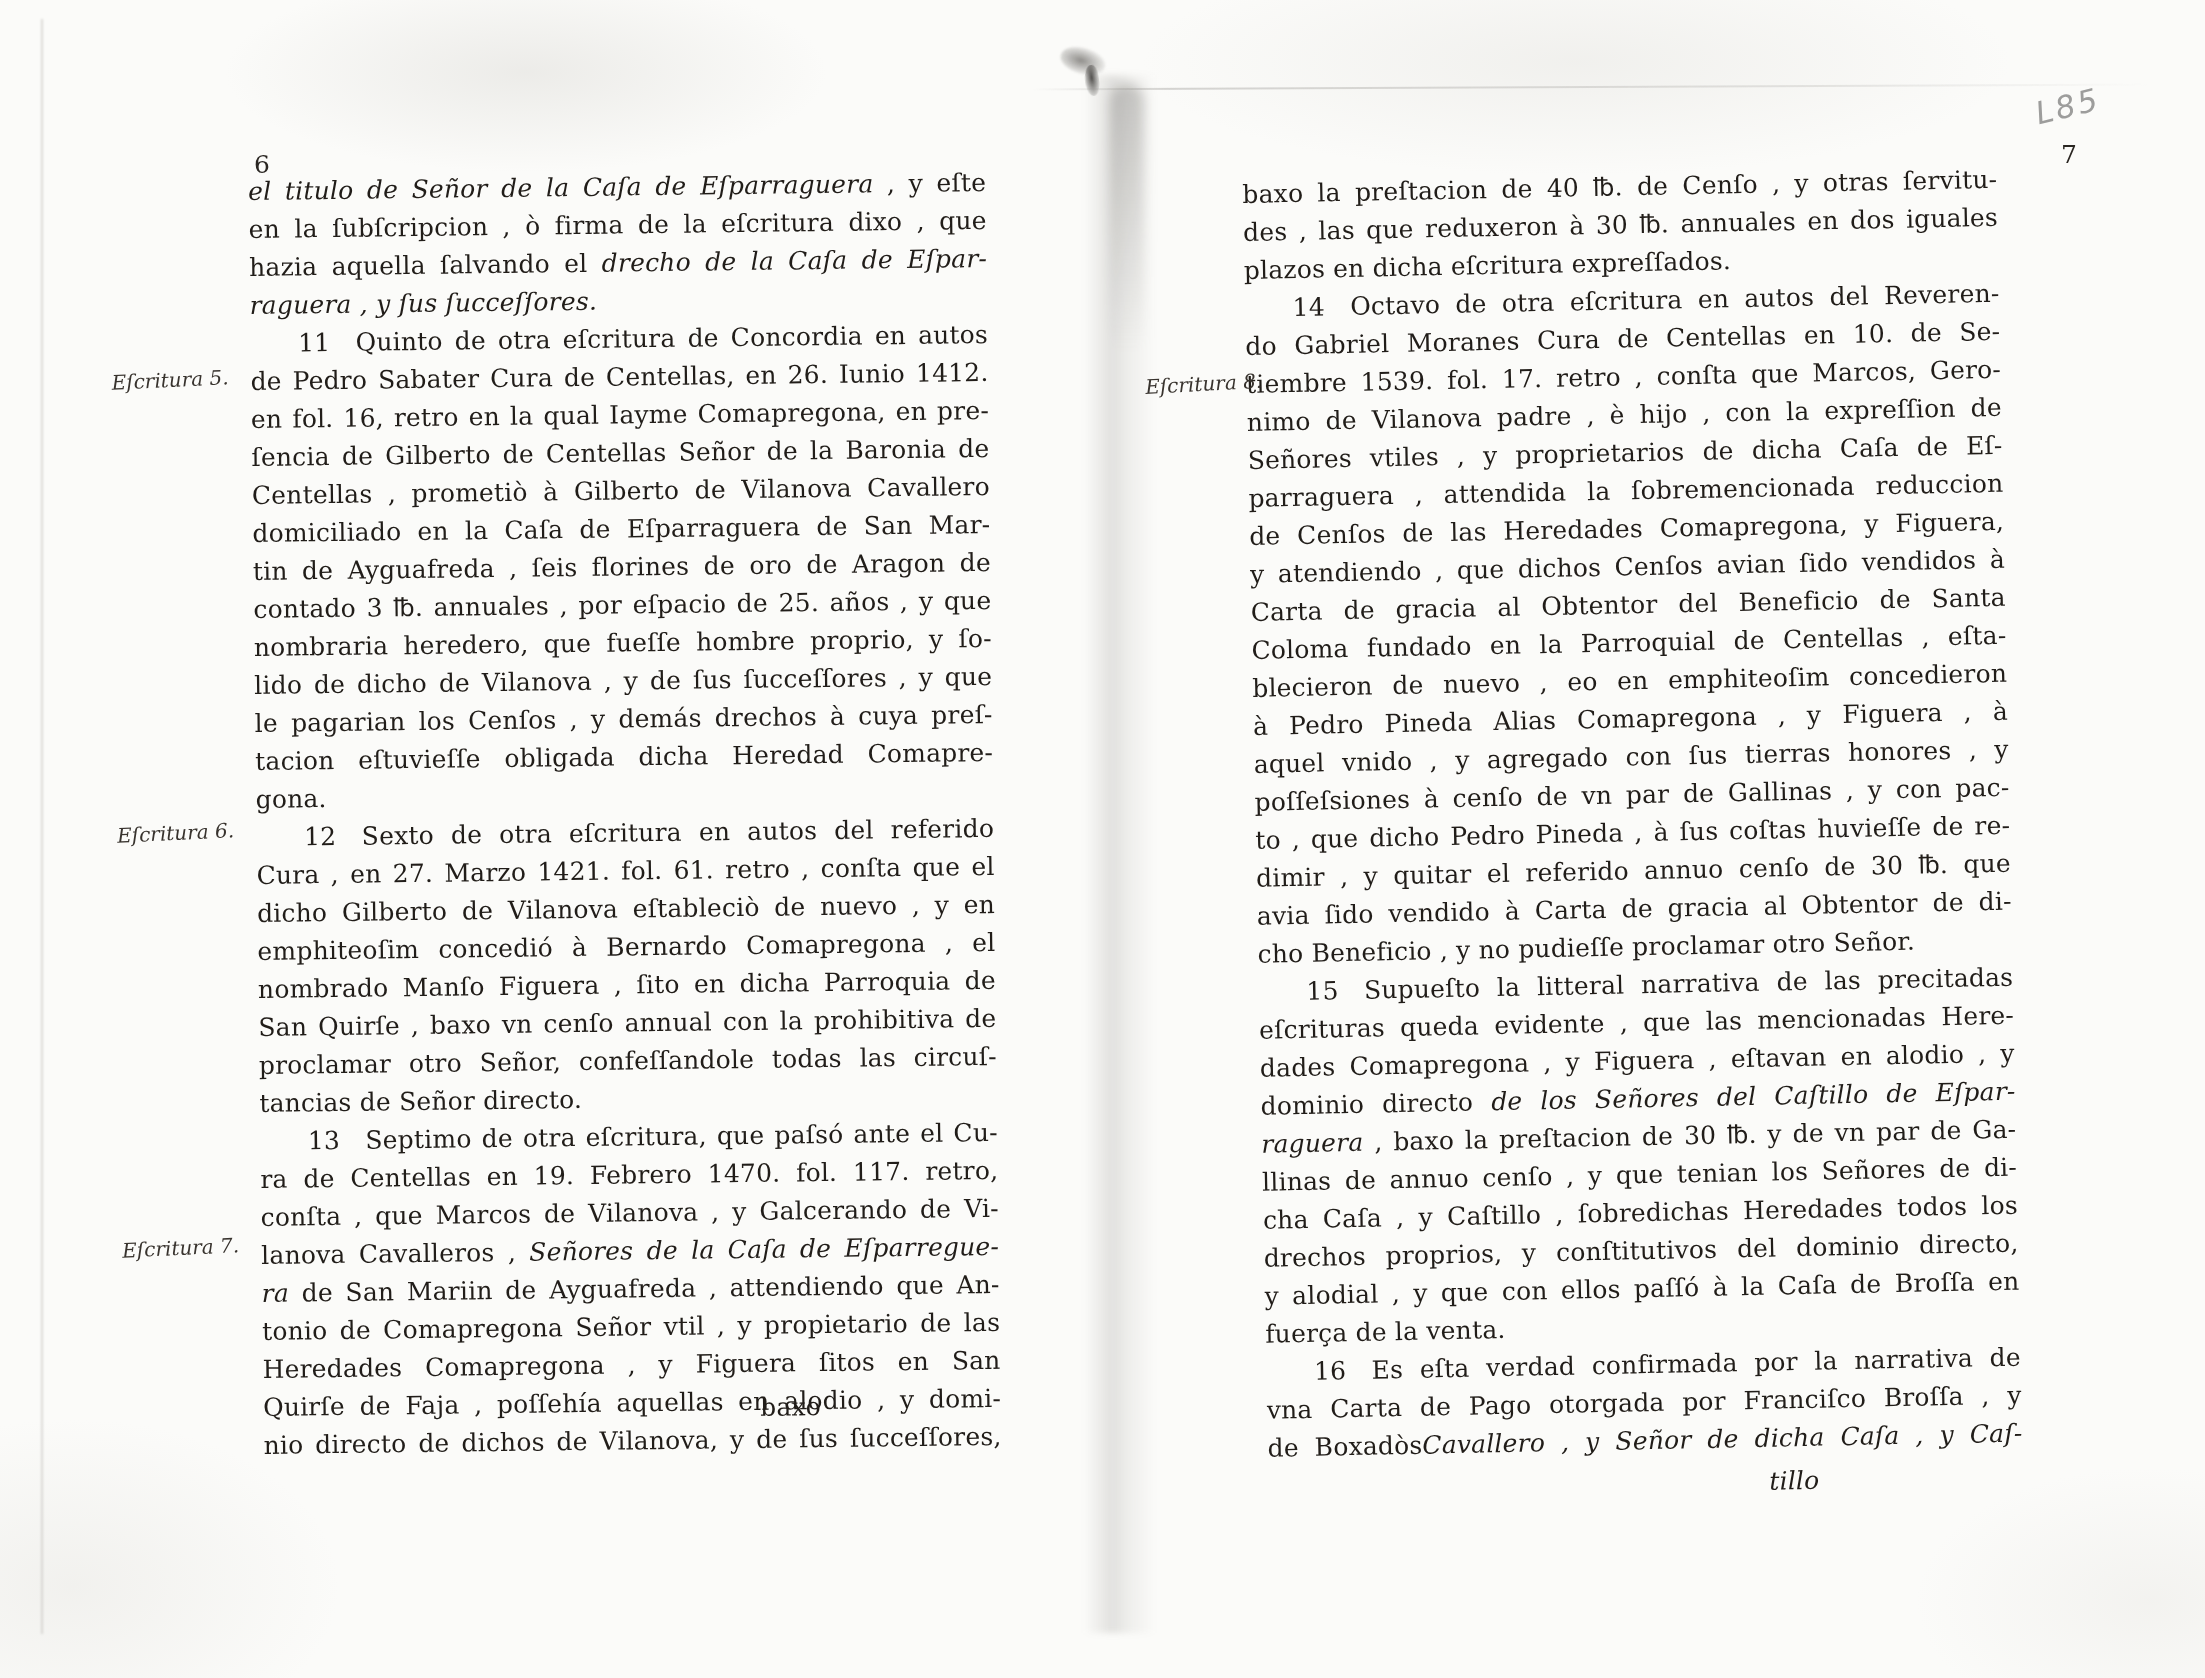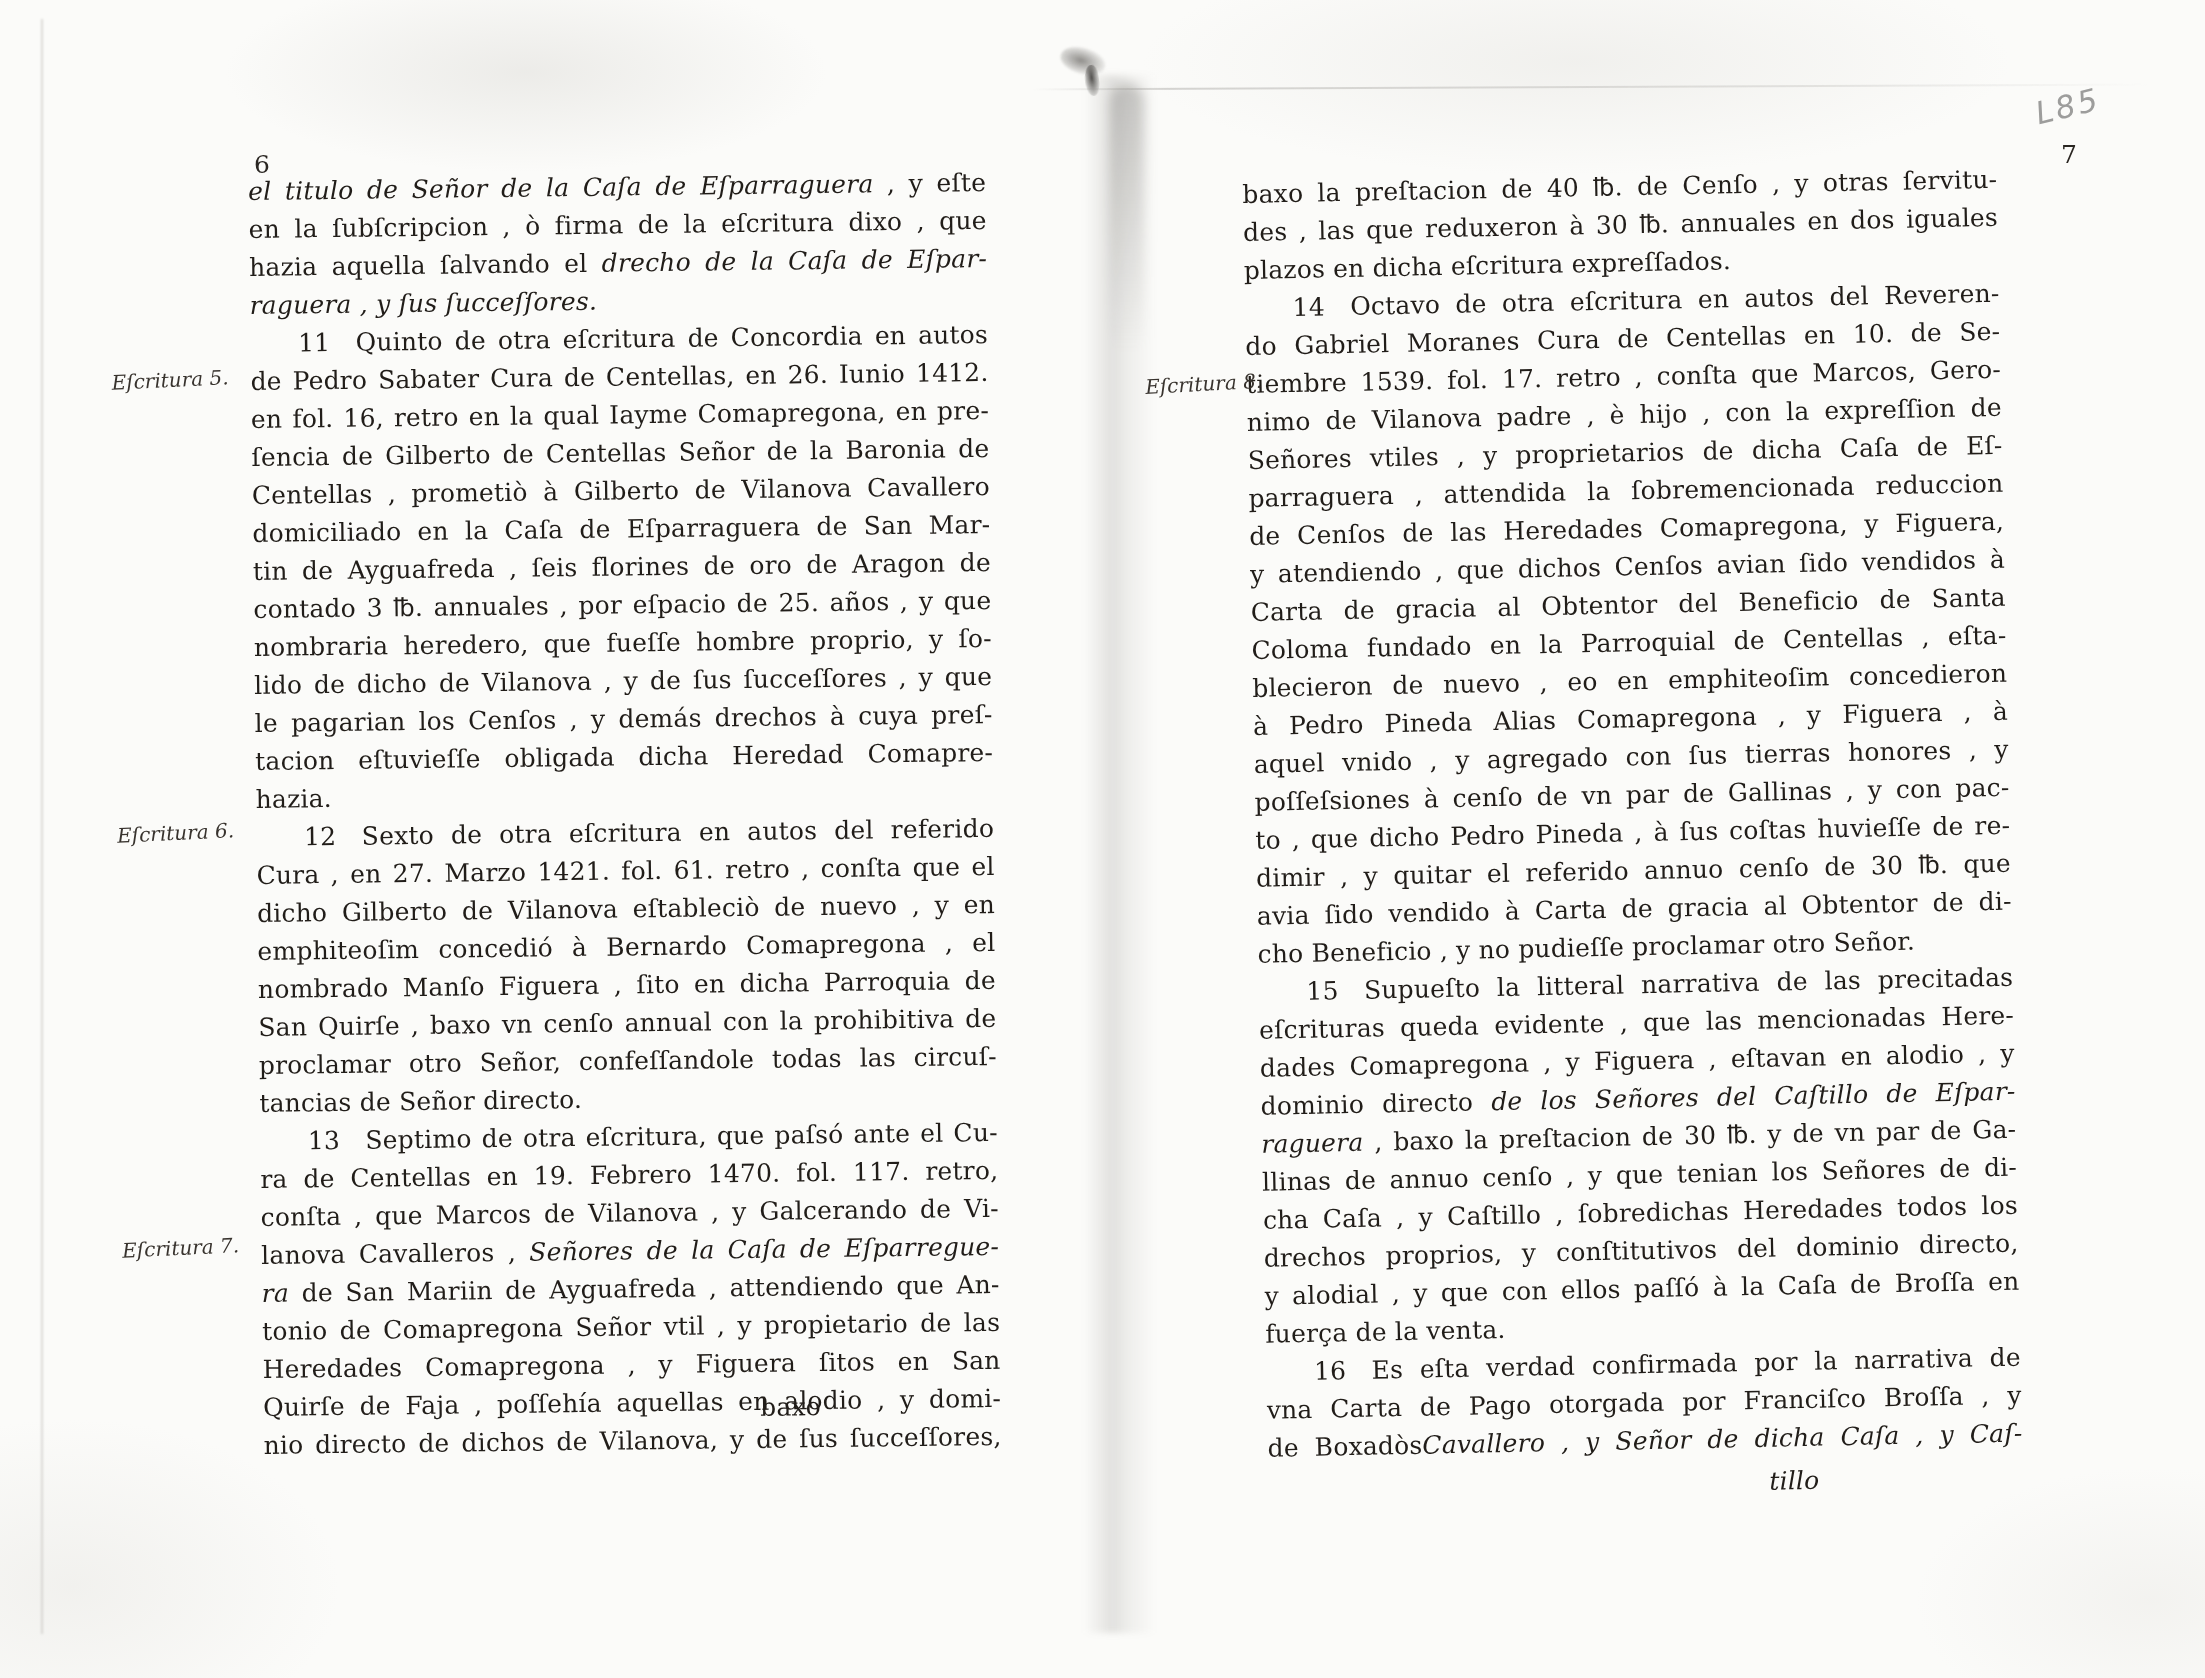--- a/index.html
+++ b/index.html
@@ -132,21 +132,21 @@
       <div class="line"><span>en fol. 16, retro en la qual Iayme Comapregona, en pre-</span></div>
       <div class="line"><span>ſencia de Gilberto de Centellas Señor de la Baronia de</span></div>
       <div class="line"><span>Centellas , prometiò à Gilberto de Vilanova Cavallero</span></div>
       <div class="line"><span>domiciliado en la Caſa de Eſparraguera de San Mar-</span></div>
       <div class="line"><span>tin de Ayguafreda , ſeis florines de oro de Aragon de</span></div>
       <div class="line"><span>contado 3 ℔. annuales , por eſpacio de 25. años , y que</span></div>
       <div class="line"><span>nombraria heredero, que fueſſe hombre proprio, y ſo-</span></div>
       <div class="line"><span>lido de dicho de Vilanova , y de ſus ſucceſſores , y que</span></div>
       <div class="line"><span>le pagarian los Cenſos , y demás drechos à cuya preſ-</span></div>
       <div class="line"><span>tacion eſtuvieſſe obligada dicha Heredad Comapre-</span></div>
-      <div class="line end"><span>hazia.</span></div>
+      <div class="line end"><span>gona.</span></div>
       <div class="line indent"><span>12  Sexto de otra eſcritura en autos del referido</span></div>
       <div class="line"><span>Cura , en 27. Marzo 1421. fol. 61. retro , conſta que el</span></div>
       <div class="line"><span>dicho Gilberto de Vilanova eſtableciò de nuevo , y en</span></div>
       <div class="line"><span>emphiteoſim concedió à Bernardo Comapregona , el</span></div>
       <div class="line"><span>nombrado Manſo Figuera , ſito en dicha Parroquia de</span></div>
       <div class="line"><span>San Quirſe , baxo vn cenſo annual con la prohibitiva de</span></div>
       <div class="line"><span>proclamar otro Señor, confeſſandole todas las circuſ-</span></div>
       <div class="line end"><span>tancias de Señor directo.</span></div>
       <div class="line indent"><span>13  Septimo de otra eſcritura, que paſsó ante el Cu-</span></div>
       <div class="line"><span>ra de Centellas en 19. Febrero 1470. fol. 117. retro,</span></div>

